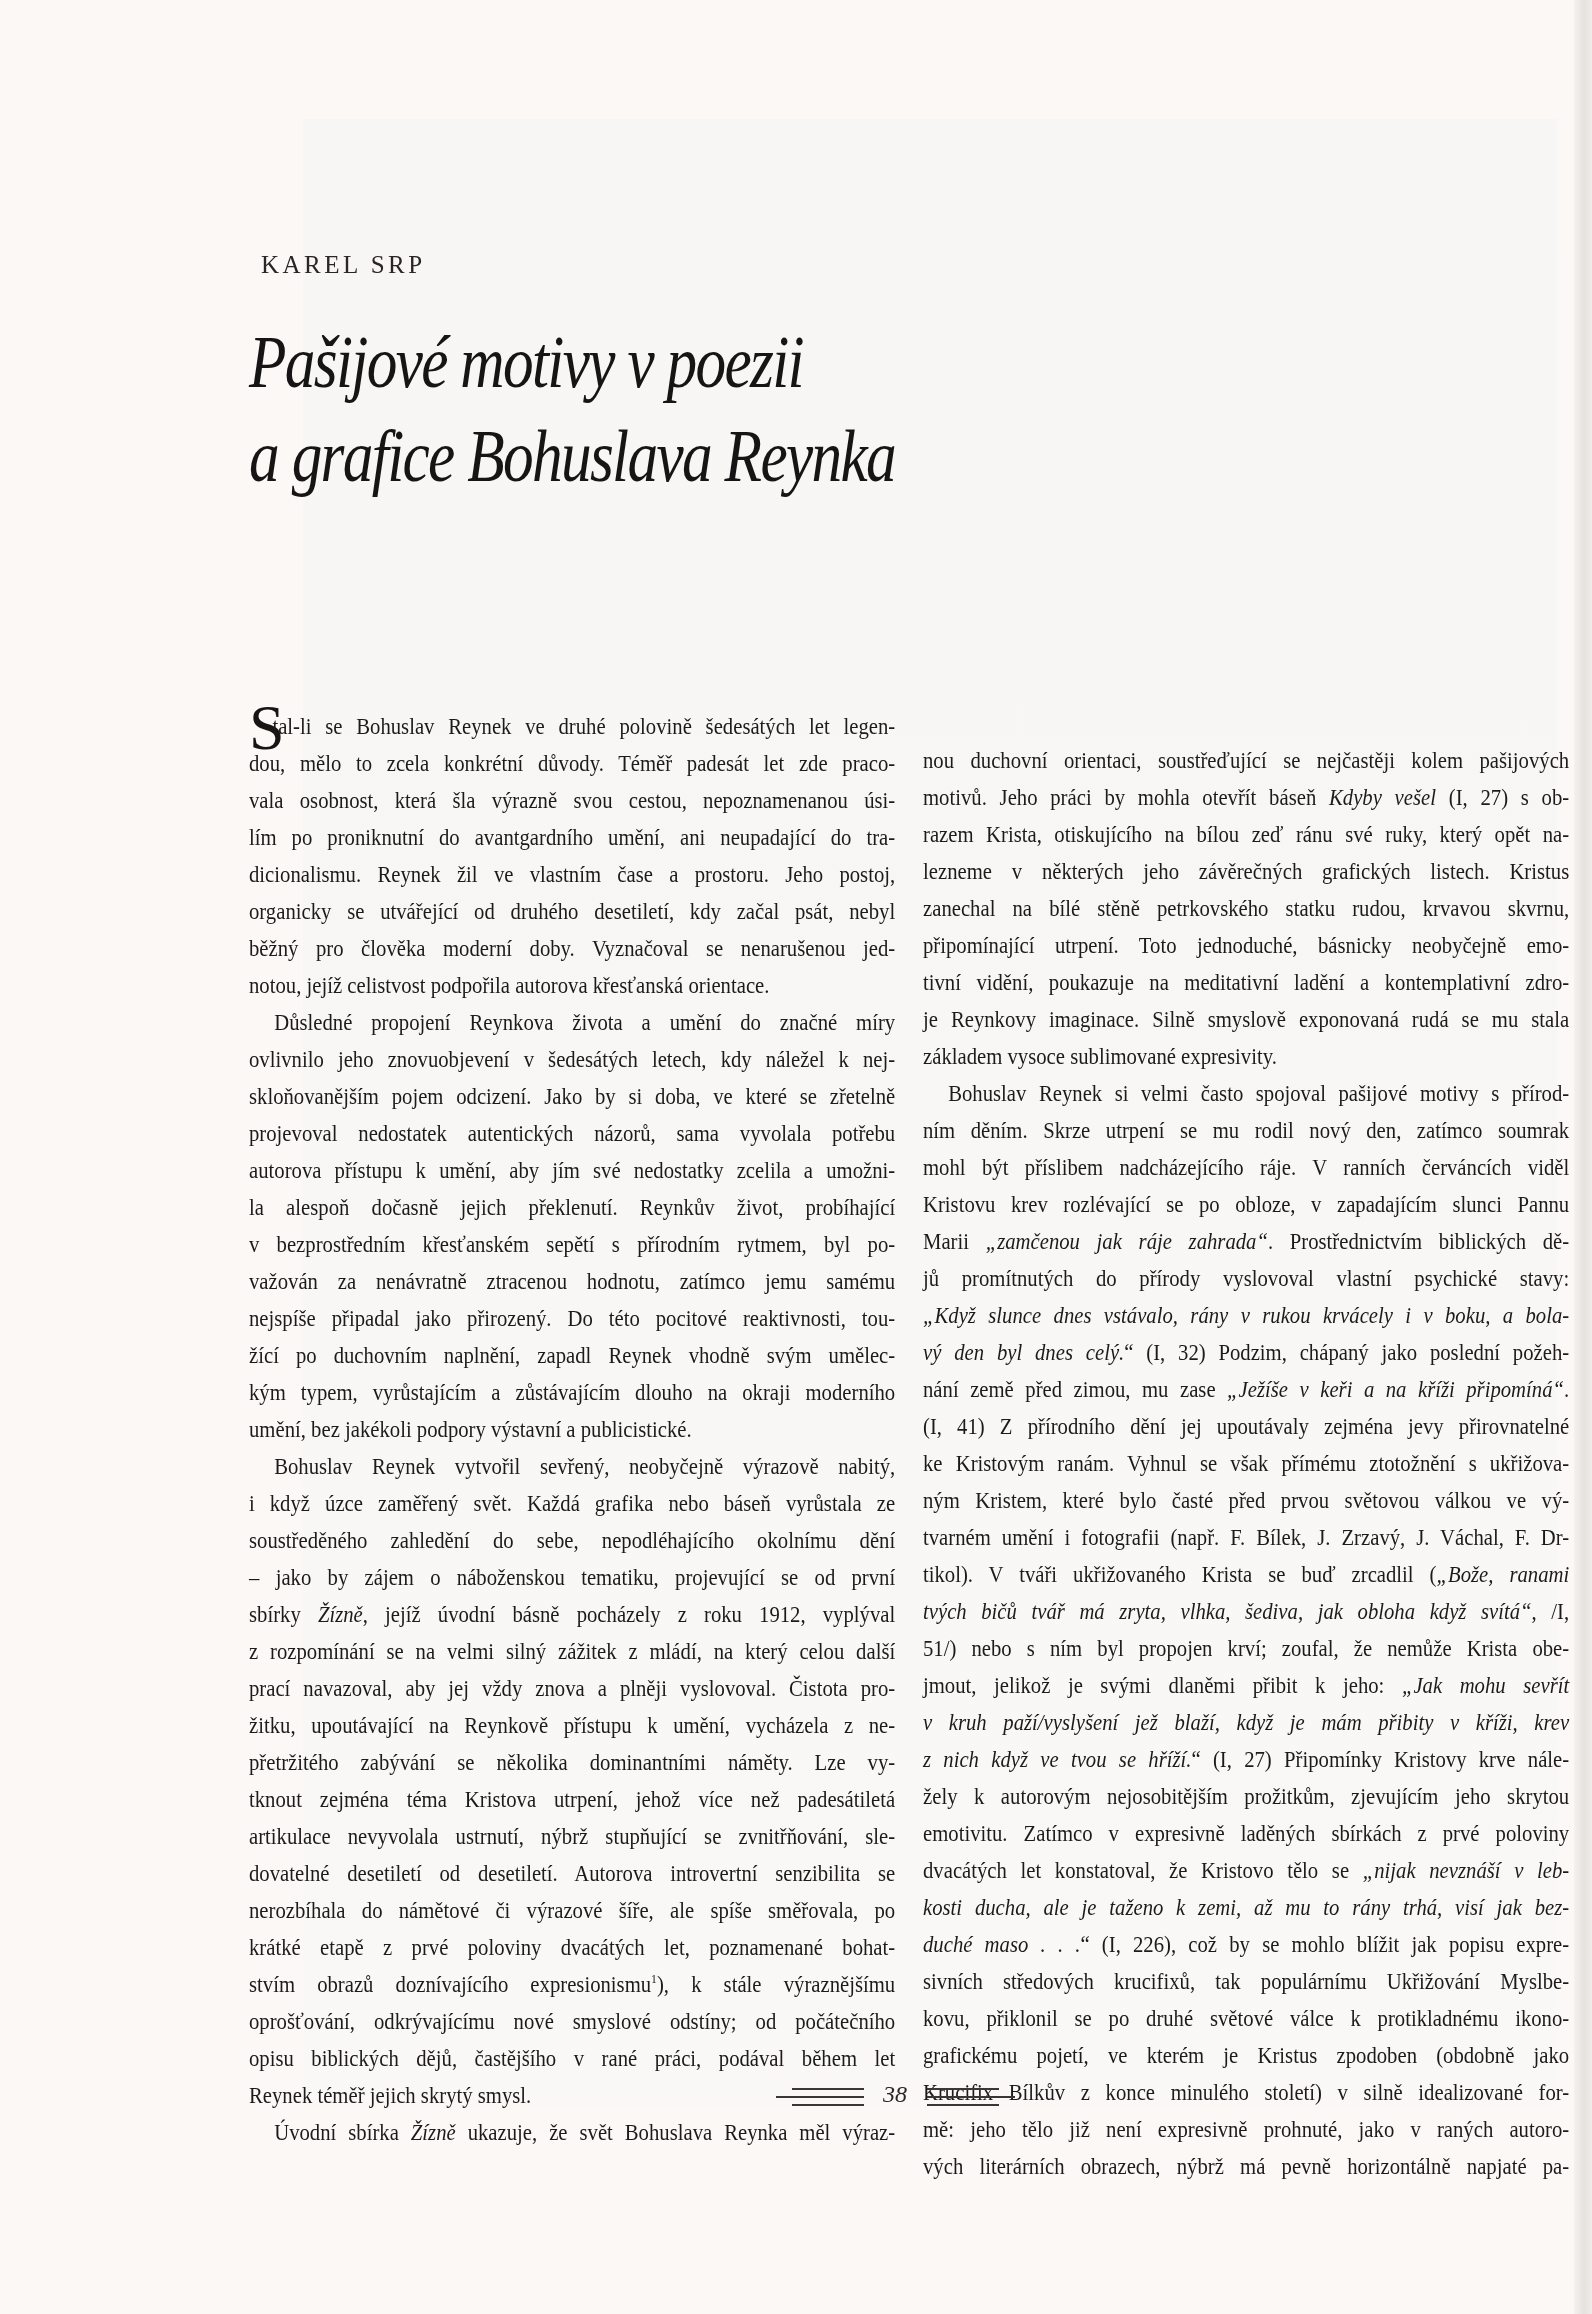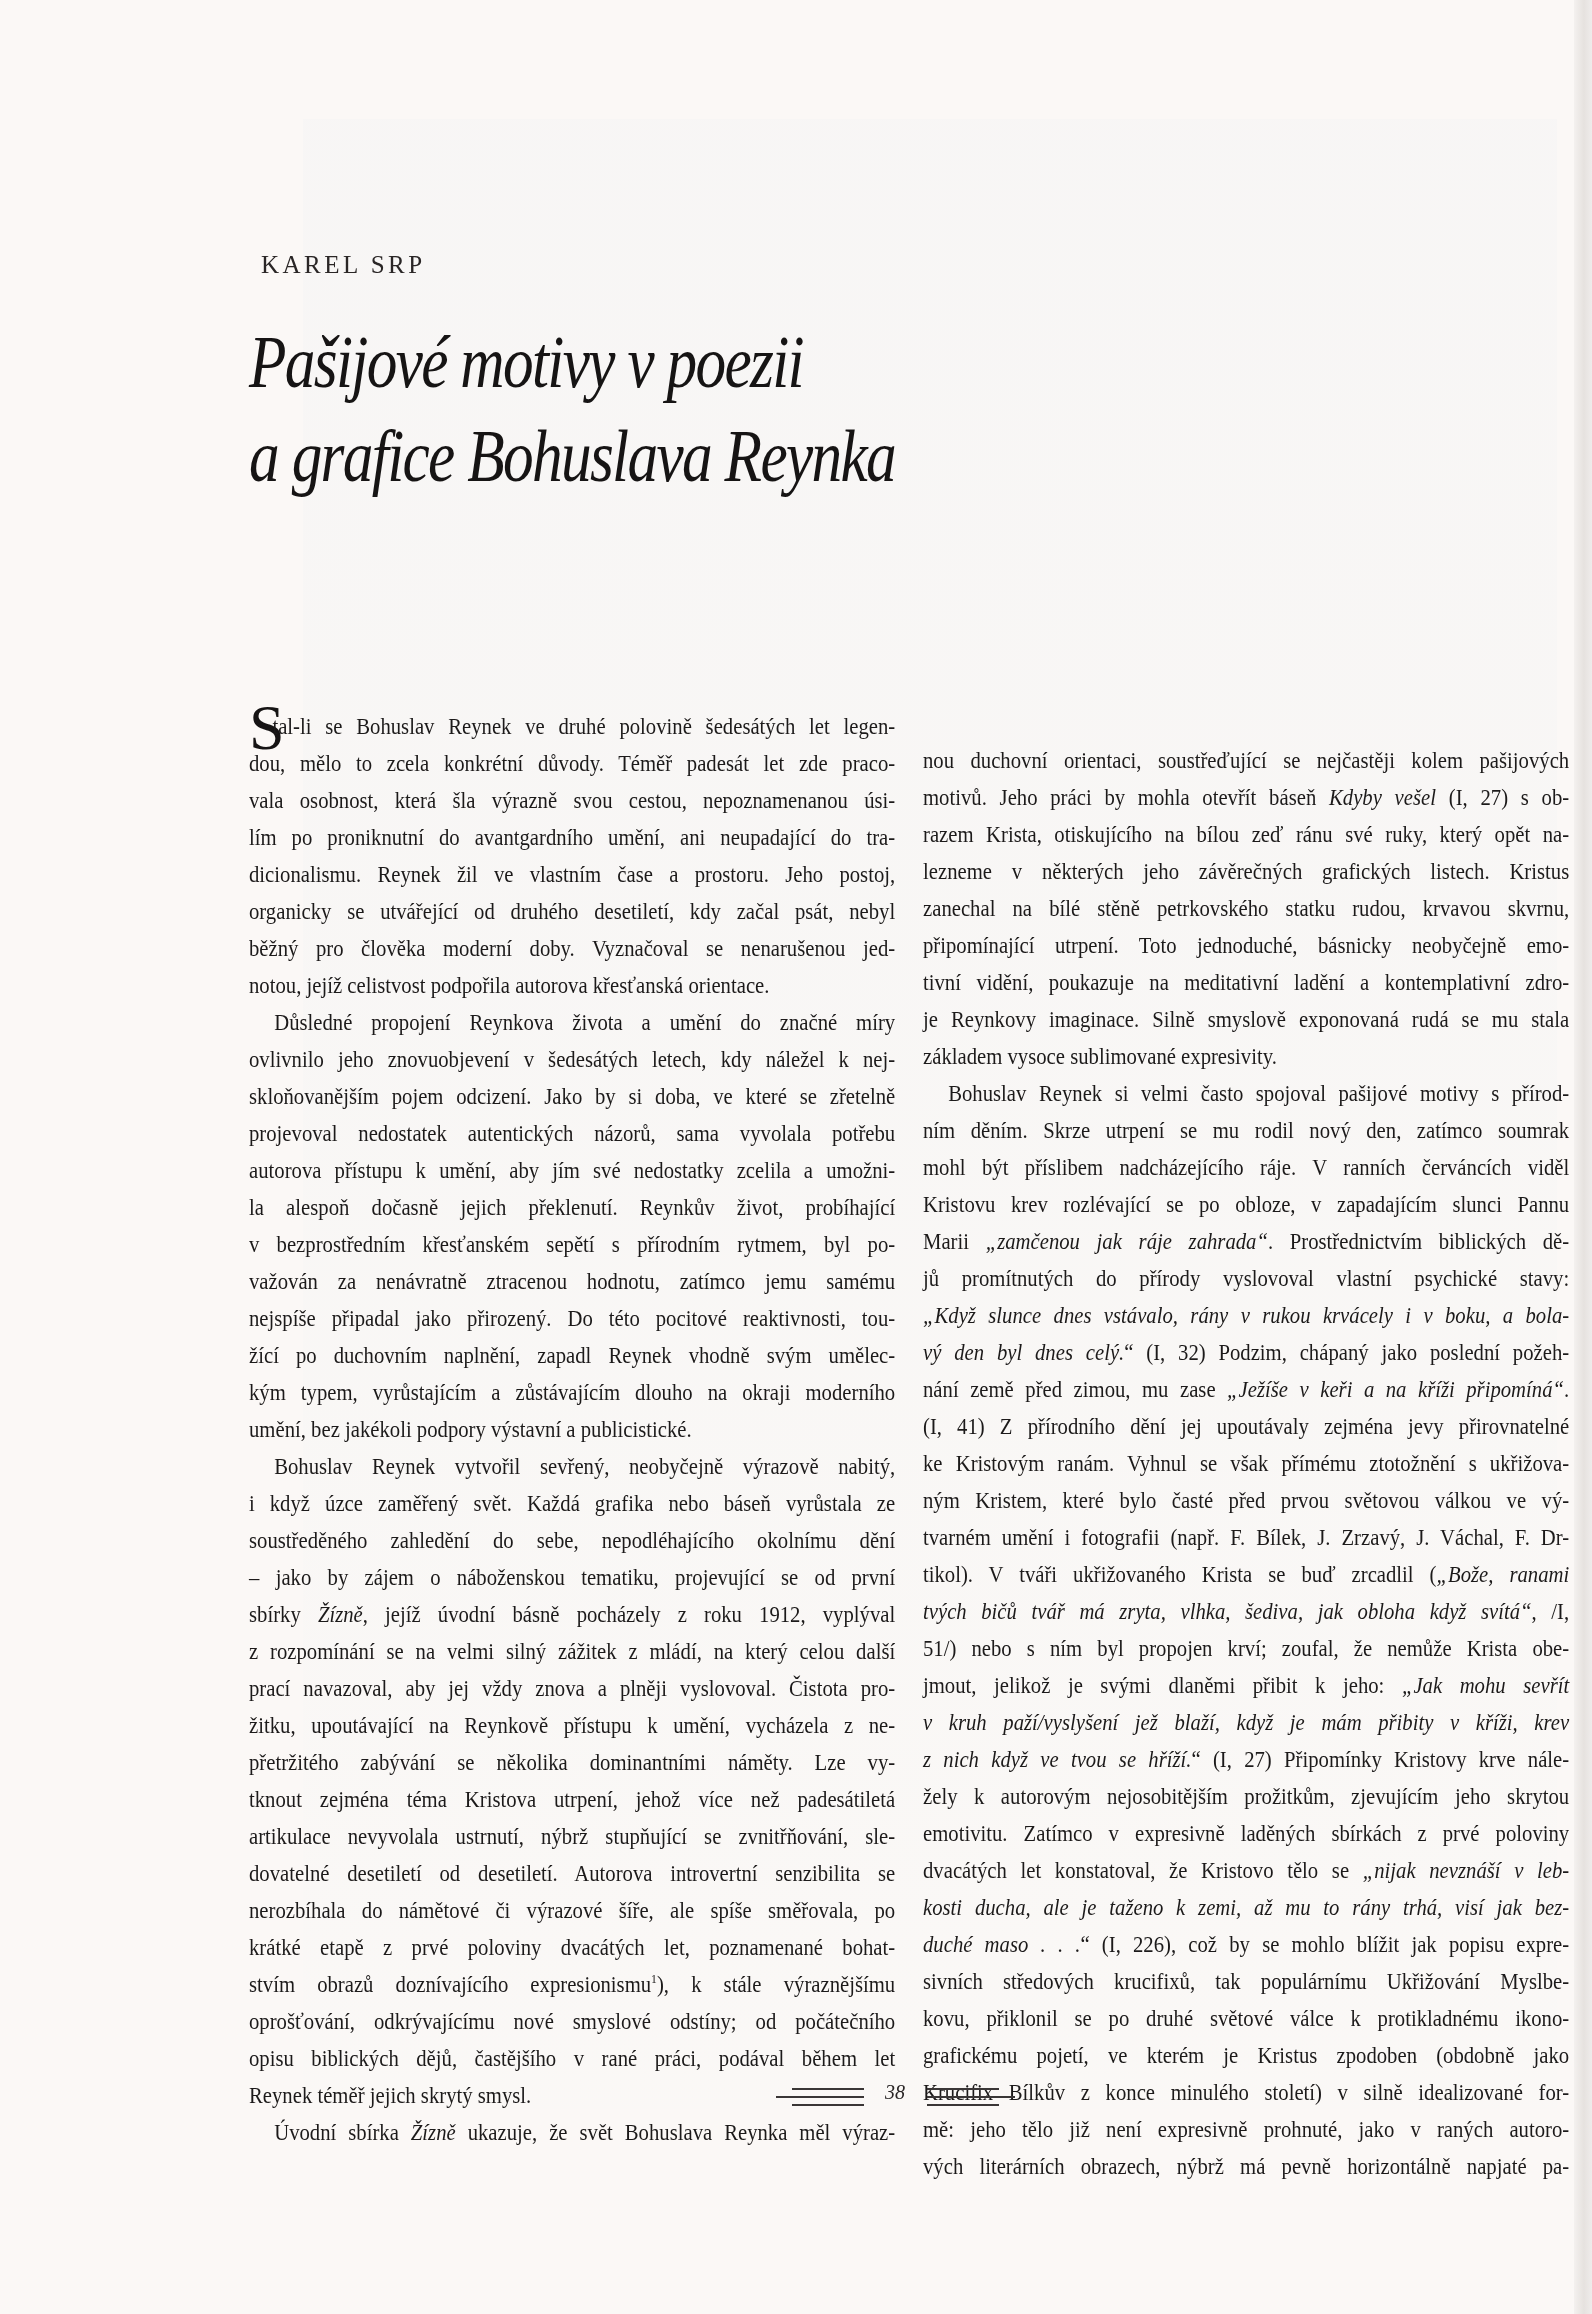--- a/index.html
+++ b/index.html
@@ -47,21 +47,21 @@
     position: absolute; left: 0; top: -12px;
     font-size: 64px; line-height: 64px; color: #161414;
   }
   i { font-style: italic; }
   sup { font-size: 13px; line-height: 0; vertical-align: 9px; }
   .folio {
     position: absolute; left: 776px; top: 2078px; width: 239px; height: 40px;
   }
   .folio .num {
     position: absolute; left: 101px; top: 3px; width: 36px; text-align: center;
-    font-style: italic; font-size: 20px; color: #2a2626;
+    font-style: italic; font-size: 24px; color: #2a2626;
   }
   .rule { position: absolute; height: 2px; background: #3a3636; }
 </style>
 </head>
 <body>
 
 <div class="page-shade"></div>
 <div class="spine"></div>
 
 <div class="author">KAREL SRP</div>

